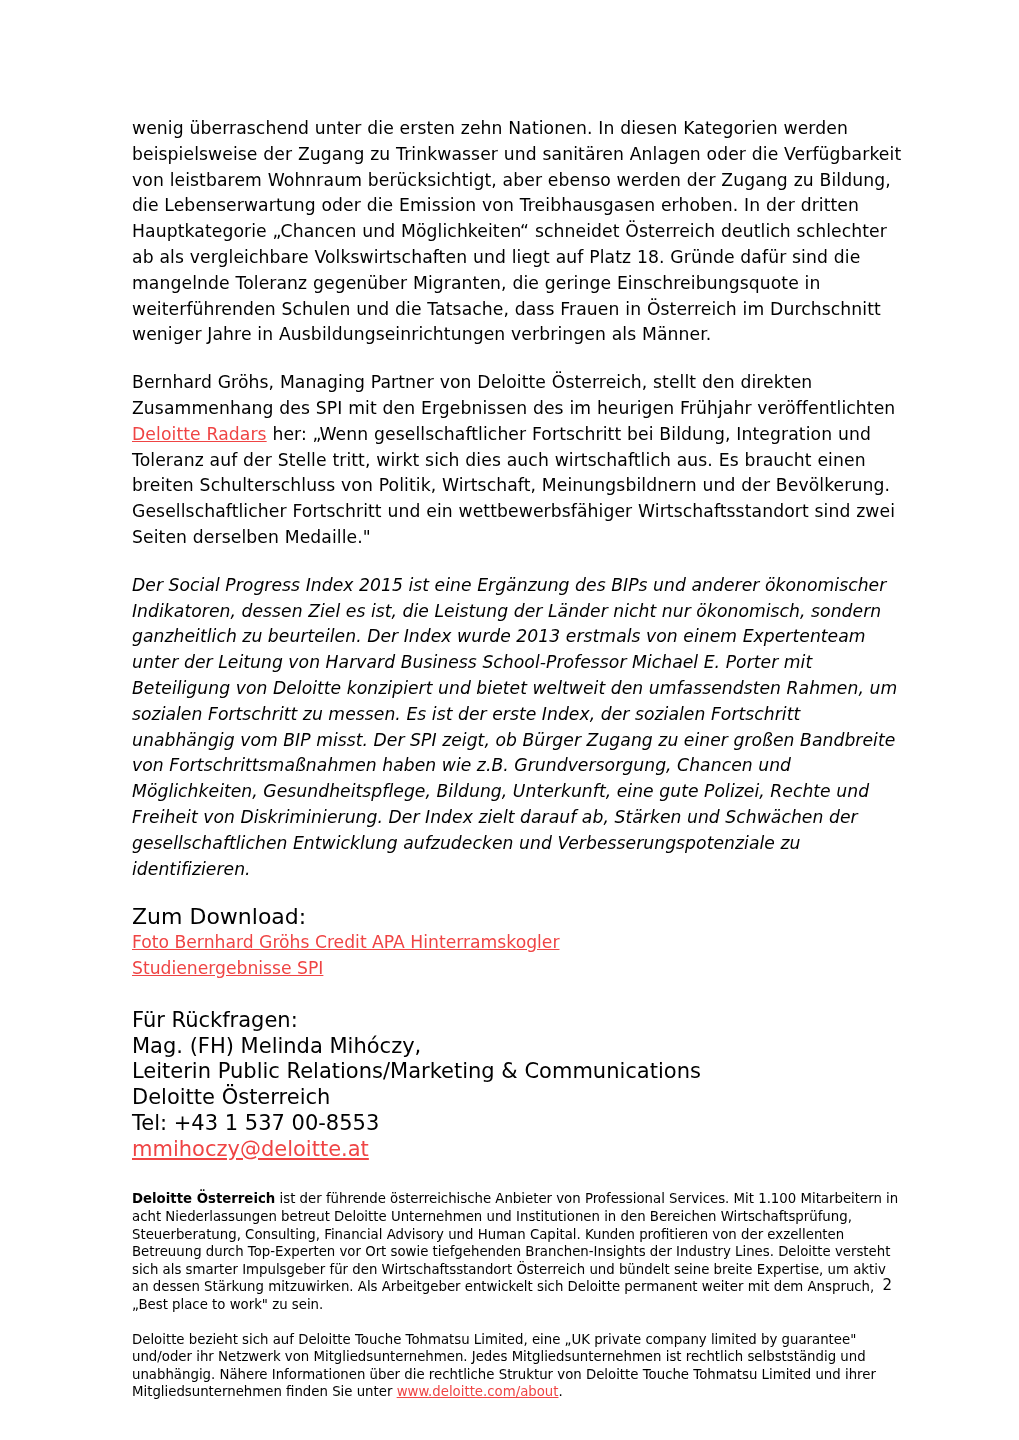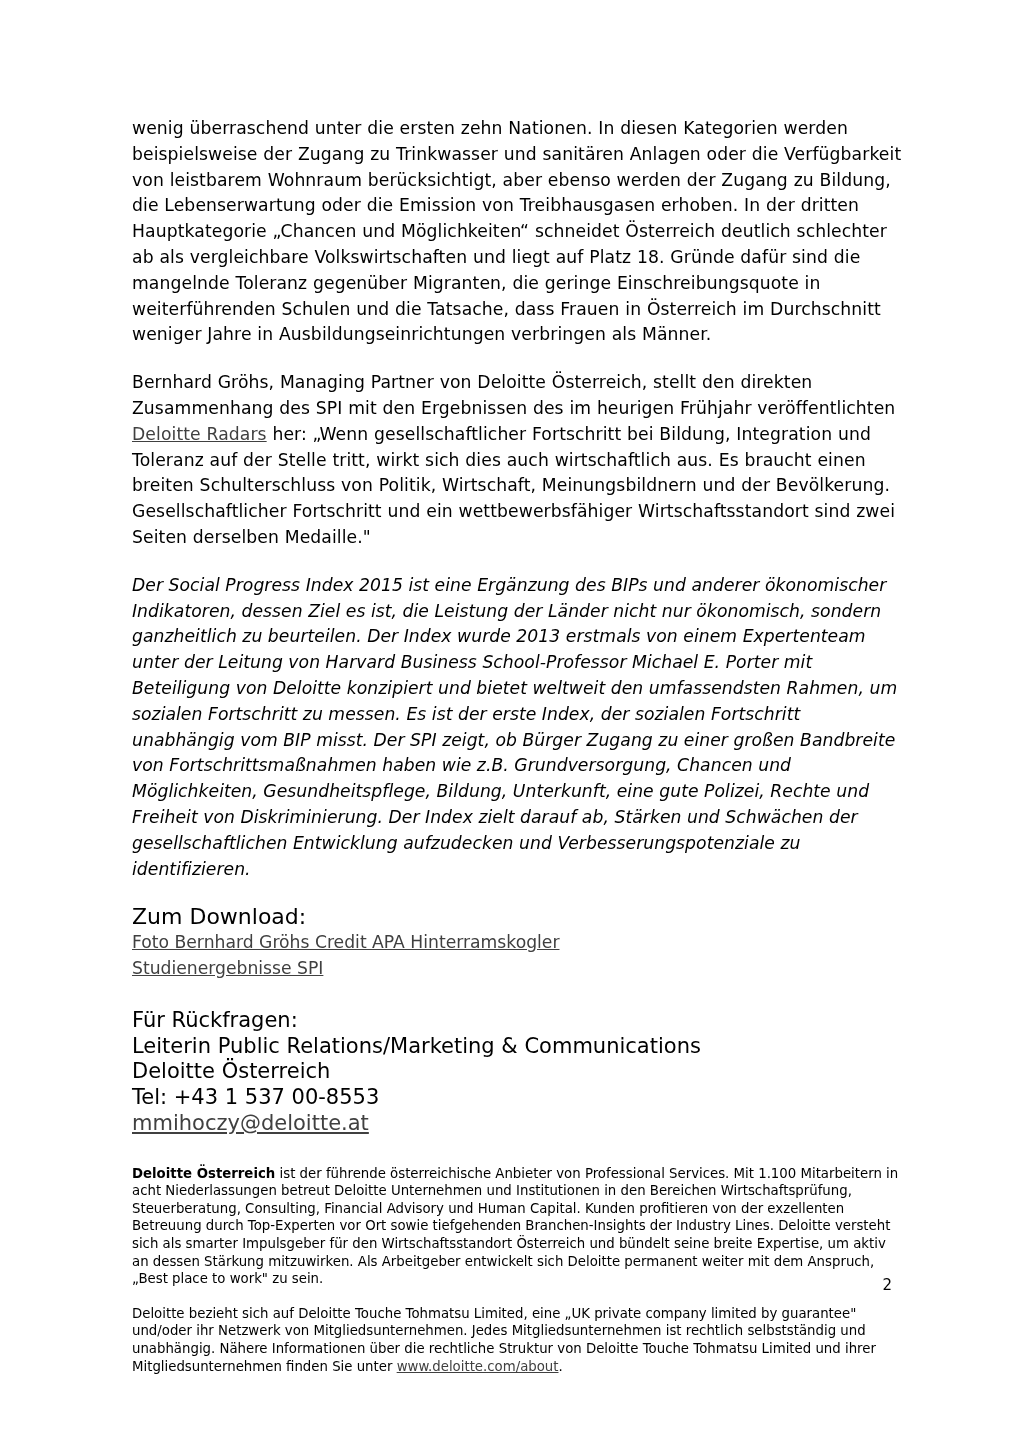--- a/index.html
+++ b/index.html
@@ -58,21 +58,21 @@
     margin: 0;
     font-size: 22px;
     line-height: 25.8px;
     font-weight: normal;
   }
   .link-line {
     font-size: 17.2px;
     line-height: 25.8px;
   }
   a.doc-link {
-    color: #404040;
+    color: #ef4444;
     text-decoration: underline;
   }
 
   .contact-block {
     margin-top: 26px;
     font-size: 21px;
     line-height: 25.8px;
   }
   .contact-block .line { white-space: pre; }
 
@@ -115,20 +115,21 @@
     <p class="italic-par">Der Social Progress Index 2015 ist eine Ergänzung des BIPs und anderer ökonomischer Indikatoren, dessen Ziel es ist, die Leistung der Länder nicht nur ökonomisch, sondern ganzheitlich zu beurteilen. Der Index wurde 2013 erstmals von einem Expertenteam unter der Leitung von Harvard Business School-Professor Michael E. Porter mit Beteiligung von Deloitte konzipiert und bietet weltweit den umfassendsten Rahmen, um sozialen Fortschritt zu messen. Es ist der erste Index, der sozialen Fortschritt unabhängig vom BIP misst. Der SPI zeigt, ob Bürger Zugang zu einer großen Bandbreite von Fortschrittsmaßnahmen haben wie z.B. Grundversorgung, Chancen und Möglichkeiten, Gesundheitspflege, Bildung, Unterkunft, eine gute Polizei, Rechte und Freiheit von Diskriminierung. Der Index zielt darauf ab, Stärken und Schwächen der gesellschaftlichen Entwicklung aufzudecken und Verbesserungspotenziale zu identifizieren.</p>
 
     <h3 class="dl-head">Zum Download:</h3>
 
     <div class="link-line"><a class="doc-link" href="#">Foto Bernhard Gröhs Credit  APA Hinterramskogler</a></div>
 
     <div class="link-line"><a class="doc-link" href="#">Studienergebnisse SPI</a></div>
 
     <div class="contact-block">
       <div class="line">Für Rückfragen:</div>
+      <div class="line">Mag. (FH) Melinda Mihóczy,</div>
       <div class="line">Leiterin Public Relations/Marketing &amp; Communications</div>
       <div class="line">Deloitte Österreich</div>
       <div class="line">Tel: +43 1 537 00-8553</div>
       <div class="line"><a class="doc-link" href="#">mmihoczy@deloitte.at</a></div>
     </div>
 
     <div class="smallprint">
       <p><b>Deloitte Österreich</b><span> ist der führende österreichische Anbieter von Professional Services. Mit 1.100 Mitarbeitern in acht Niederlassungen betreut Deloitte Unternehmen und Institutionen in den Bereichen Wirtschaftsprüfung, Steuerberatung, Consulting, Financial Advisory und Human Capital. Kunden profitieren von der exzellenten Betreuung durch Top-Experten vor Ort sowie tiefgehenden Branchen-Insights der Industry Lines. Deloitte versteht sich als smarter Impulsgeber für den Wirtschaftsstandort Österreich und bündelt seine breite Expertise, um aktiv an dessen Stärkung mitzuwirken. Als Arbeitgeber entwickelt sich Deloitte permanent weiter mit dem Anspruch, „Best place to work" zu sein.</span></p>
 
       <p><span>Deloitte bezieht sich auf Deloitte Touche Tohmatsu Limited, eine „UK private company limited by guarantee" und/oder ihr Netzwerk von Mitgliedsunternehmen. Jedes Mitgliedsunternehmen ist rechtlich selbstständig und unabhängig. Nähere Informationen über die rechtliche Struktur von Deloitte Touche Tohmatsu Limited und ihrer Mitgliedsunternehmen finden Sie unter </span><a class="doc-link" href="#">www.deloitte.com/about</a><span>.</span></p>

